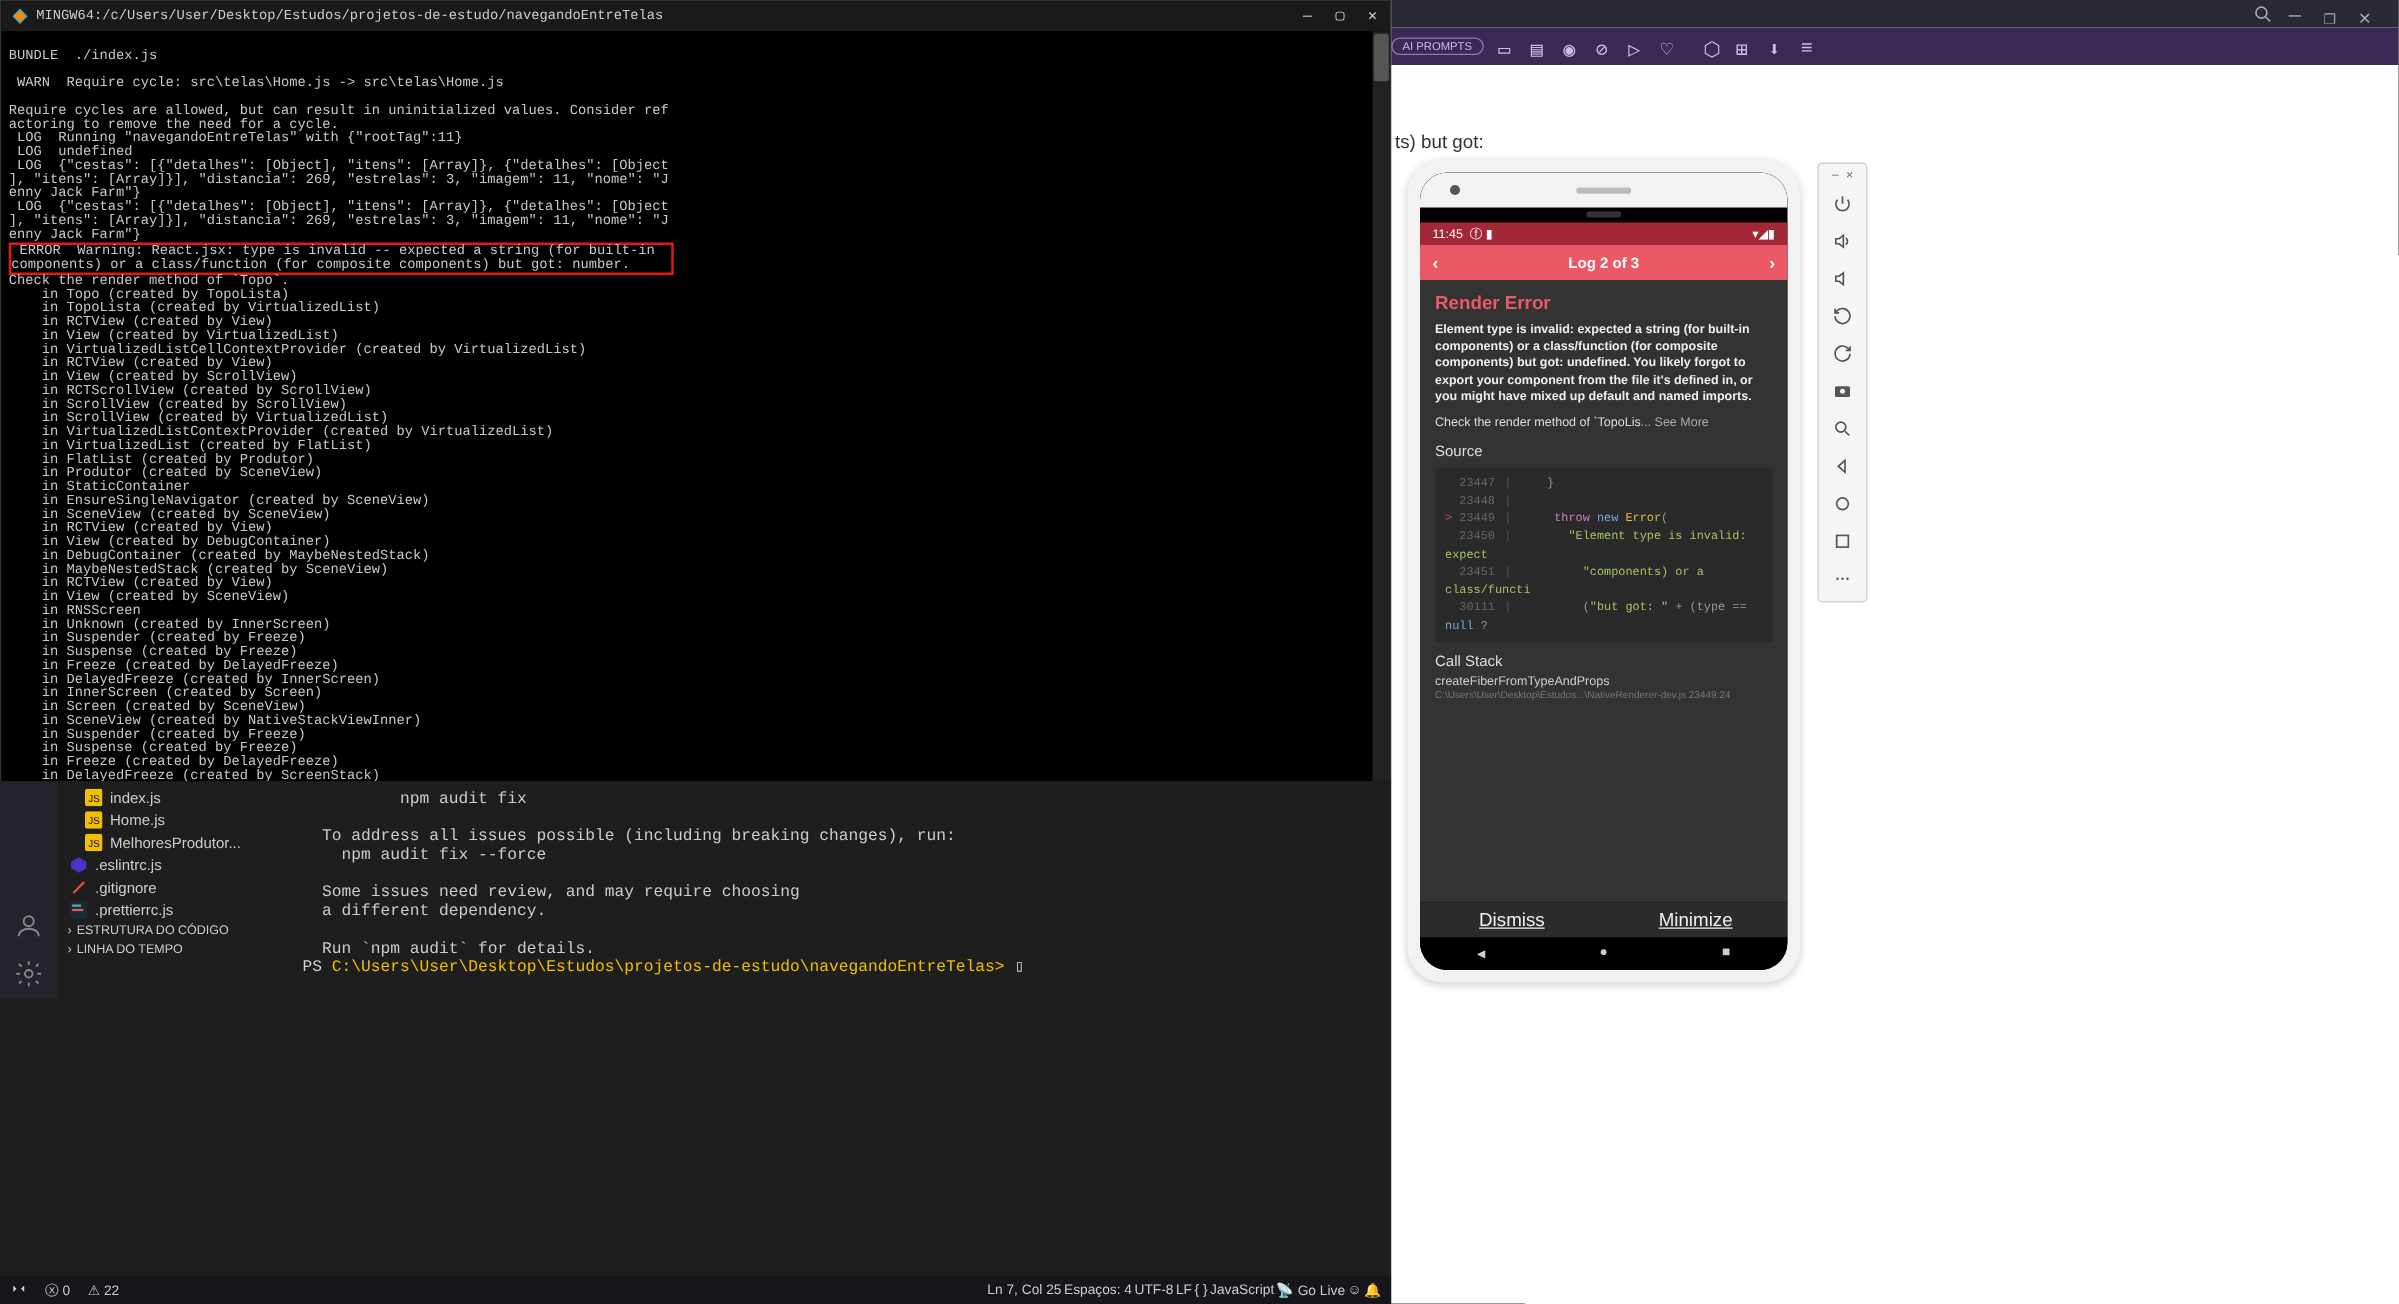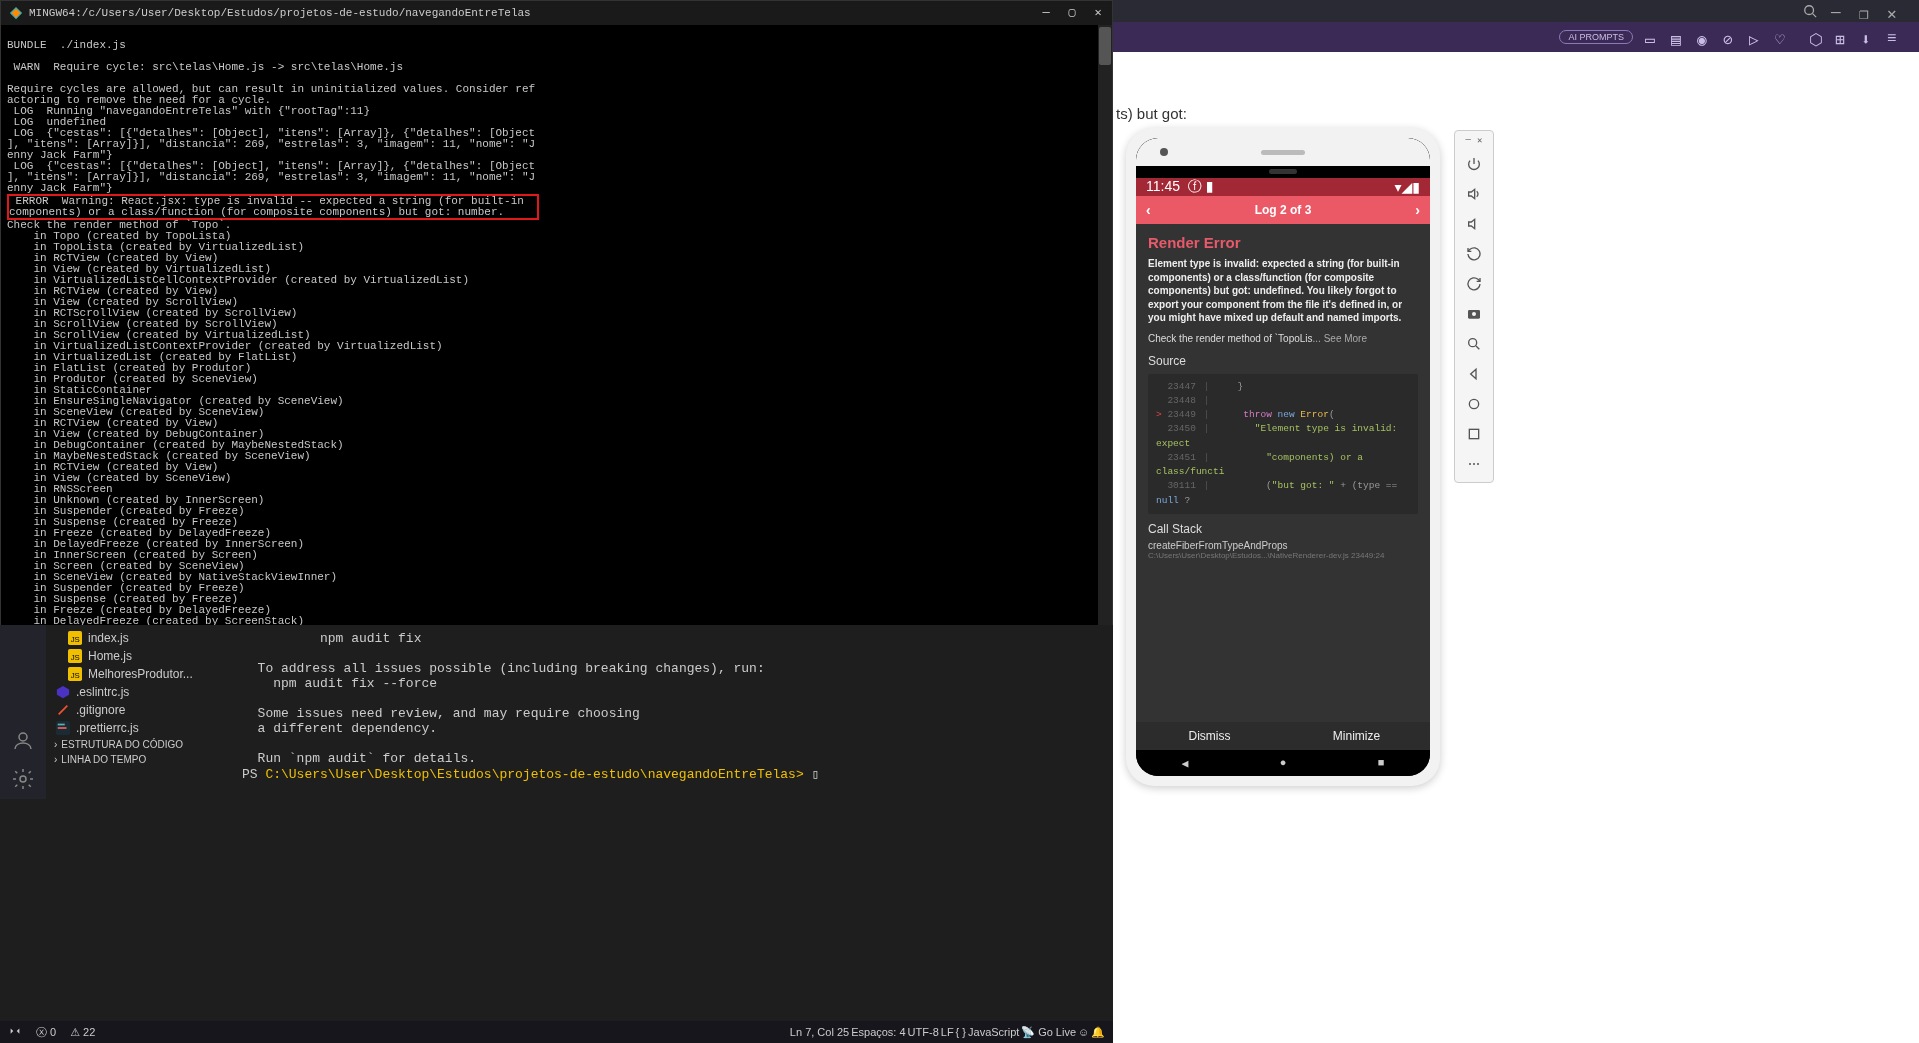--- a/index.html
+++ b/index.html
@@ -29,34 +29,34 @@
 .vscode-term .prompt-path { color: #f0c000; }
 
 
 .statusbar { position: absolute; bottom: 0; left: 0; width: 1113px; height: 22px; background: #16161c; color: #ccc; display: flex; align-items: center; font-size: 11px; font-family: 'Segoe UI', Arial, sans-serif; padding: 0 8px; gap: 14px; }
 .statusbar .sb-right { margin-left: auto; display: flex; gap: 2px; align-items: center; }
 
 
 .right-bg { position: absolute; right: 0; top: 0; width: 806px; height: 1043px; background: #fff; }
 .top-purple { position: absolute; top: 0; left: 0; right: 0; height: 22px; background: #2a2a35; display: flex; justify-content: flex-end; align-items: center; gap: 14px; padding-right: 18px; }
 .top-purple .tp-ic { width: 14px; height: 14px; color: #aaa; }
-.second-bar { position: absolute; top: 22px; left: 0; right: 0; height: 30px; background: #3a2a55; display: flex; justify-content: flex-end; align-items: center; gap: 12px; padding-right: 18px; }
+.second-bar { position: absolute; top: 22px; left: 0; right: 0; height: 30px; background: #3a2a55; display: flex; align-items: center; gap: 12px; padding-right: 30px; }
 .second-bar .ai-pill { border: 1px solid #8a7ab9; border-radius: 10px; padding: 1px 8px; font-size: 9px; color: #c9bde6; font-family: Arial, sans-serif; }
 .second-bar .sb-ic { width: 14px; height: 14px; color: #c9bde6; }
 .partial-text { position: absolute; top: 105px; left: 3px; color: #333; font-size: 15px; font-family: 'Segoe UI', Arial, sans-serif; }
 
 
 .phone { position: absolute; top: 128px; left: 1126px; width: 314px; height: 658px; background: #f2f2f2; border-radius: 28px; box-shadow: 0 2px 8px rgba(0,0,0,0.2); padding: 10px; }
 .phone-inner { width: 100%; height: 100%; background: #000; border-radius: 22px; overflow: hidden; position: relative; }
 .phone-top { height: 28px; background: #f2f2f2; display:flex; justify-content:center; align-items:center; position:relative; border-radius: 22px 22px 0 0;}
 .phone-camera { position:absolute; left:24px; top:10px; width:8px; height:8px; border-radius:50%; background:#555;}
 .phone-speaker { width: 44px; height: 5px; background:#bbb; border-radius: 3px;}
 .phone-notch { height: 12px; display:flex; justify-content:center;}
 .phone-notch .pill { width:28px; height:5px; background:#333; border-radius:3px; margin-top:3px;}
-.phone-status { height: 18px; background:#a32836; display:flex; align-items:center; justify-content:space-between; padding:0 10px; color:#fff; font-size:14px; font-family:Arial,sans-serif;}
+.phone-status { height: 18px; background:#a32836; display:flex; align-items:center; justify-content:space-between; padding:0 10px; color:#fff; font-size:10px; font-family:Arial,sans-serif;}
 .phone-nav { height: 28px; background:#eb5866; display:flex; align-items:center; justify-content:space-between; padding:0 10px; color:#fff; font-size:12px; font-family:Arial,sans-serif; font-weight:700;}
 .phone-nav .chev { font-size:14px; }
 .phone-content { background:#333; padding:10px 12px; color:#ddd; font-size:10px; font-family:Arial,sans-serif; height: calc(100% - 28px - 12px - 18px - 28px - 28px - 26px);}
 .phone-content h3 { color:#e85a6a; font-size:15px; margin-bottom:6px;}
 .phone-content .err-p { color:#eee; font-weight:700; line-height:1.35; margin-bottom:8px;}
 .phone-content .check-line { color:#ddd; font-size:10px; margin-bottom:10px;}
 .phone-content .see-more { color:#aaa;}
 .phone-content .src-hdr { font-size:12px; margin: 6px 0; color:#ddd;}
 .phone-content .code { background:#2a2a2a; padding:6px 8px; border-radius:2px; font-family:Liberation Mono, monospace; font-size:9.5px; line-height:1.5; color:#999;}
 .phone-content .code .ln { color:#666; display:inline-block; width:36px;}
@@ -64,21 +64,21 @@
 .phone-content .code .kw-throw { color:#d47cc2;}
 .phone-content .code .kw-new { color:#7aa6da;}
 .phone-content .code .kw-err { color:#e6b850;}
 .phone-content .code .str { color:#a5c261;}
 .phone-content .code .arrow-ln { color:#d94444;}
 .phone-content .path-txt { margin-top:6px; color:#888; font-size:8.5px; text-align:center; font-family:Consolas,monospace;}
 .phone-content .cs-hdr { font-size:12px; margin-top:8px; color:#ddd;}
 .phone-content .cs-item { font-size:10px; color:#ccc; margin-top:4px;}
 .phone-content .cs-sub { font-size:8px; color:#777;}
 .phone-actions { height:28px; background:#2c2c2c; display:flex;}
-.phone-actions .pa-btn { flex:1; color:#eee; font-size:12px; font-family:Arial,sans-serif; display:flex; align-items:center; justify-content:center;}
+.phone-actions .pa-btn { flex:1; color:#eee; font-size:15px; font-family:Arial,sans-serif; display:flex; align-items:center; justify-content:center;text-decoration:underline;}
 .phone-navbar { height:26px; background:#000; display:flex; justify-content:space-around; align-items:center; color:#ccc;}
 .phone-navbar .nb-ic { font-size:11px;}
 
 
 .emu-toolbar { position: absolute; top: 130px; left: 1454px; width: 40px; background:#f5f5f5; border:1px solid #ccc; border-radius:4px; display:flex; flex-direction:column; align-items:center; padding:4px 0; gap:2px;}
 .emu-toolbar .emu-top { display:flex; gap:6px; padding-bottom:2px; font-size:9px; color:#666;}
 .emu-toolbar .emu-ic { width:28px; height:28px; display:flex; align-items:center; justify-content:center; color:#555;}
 .emu-toolbar .emu-ic svg { width:16px; height:16px;}
 
 </style>

